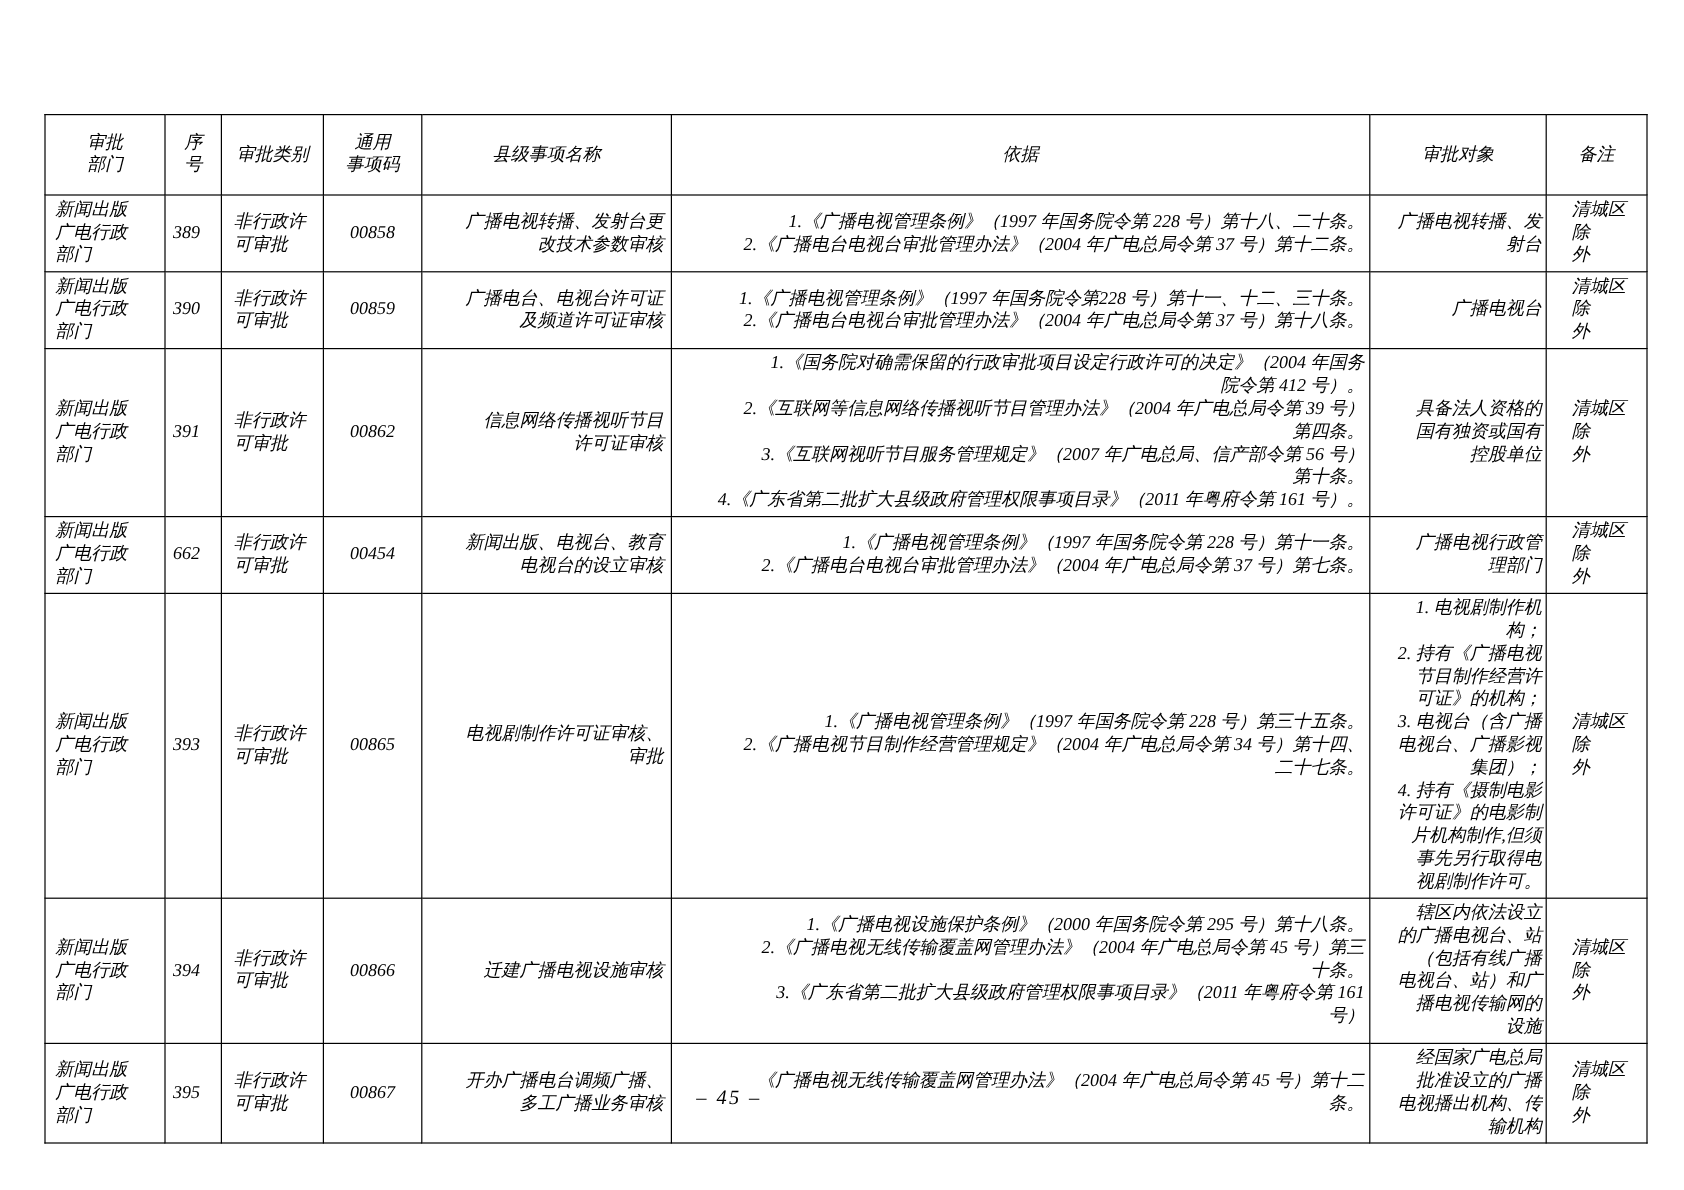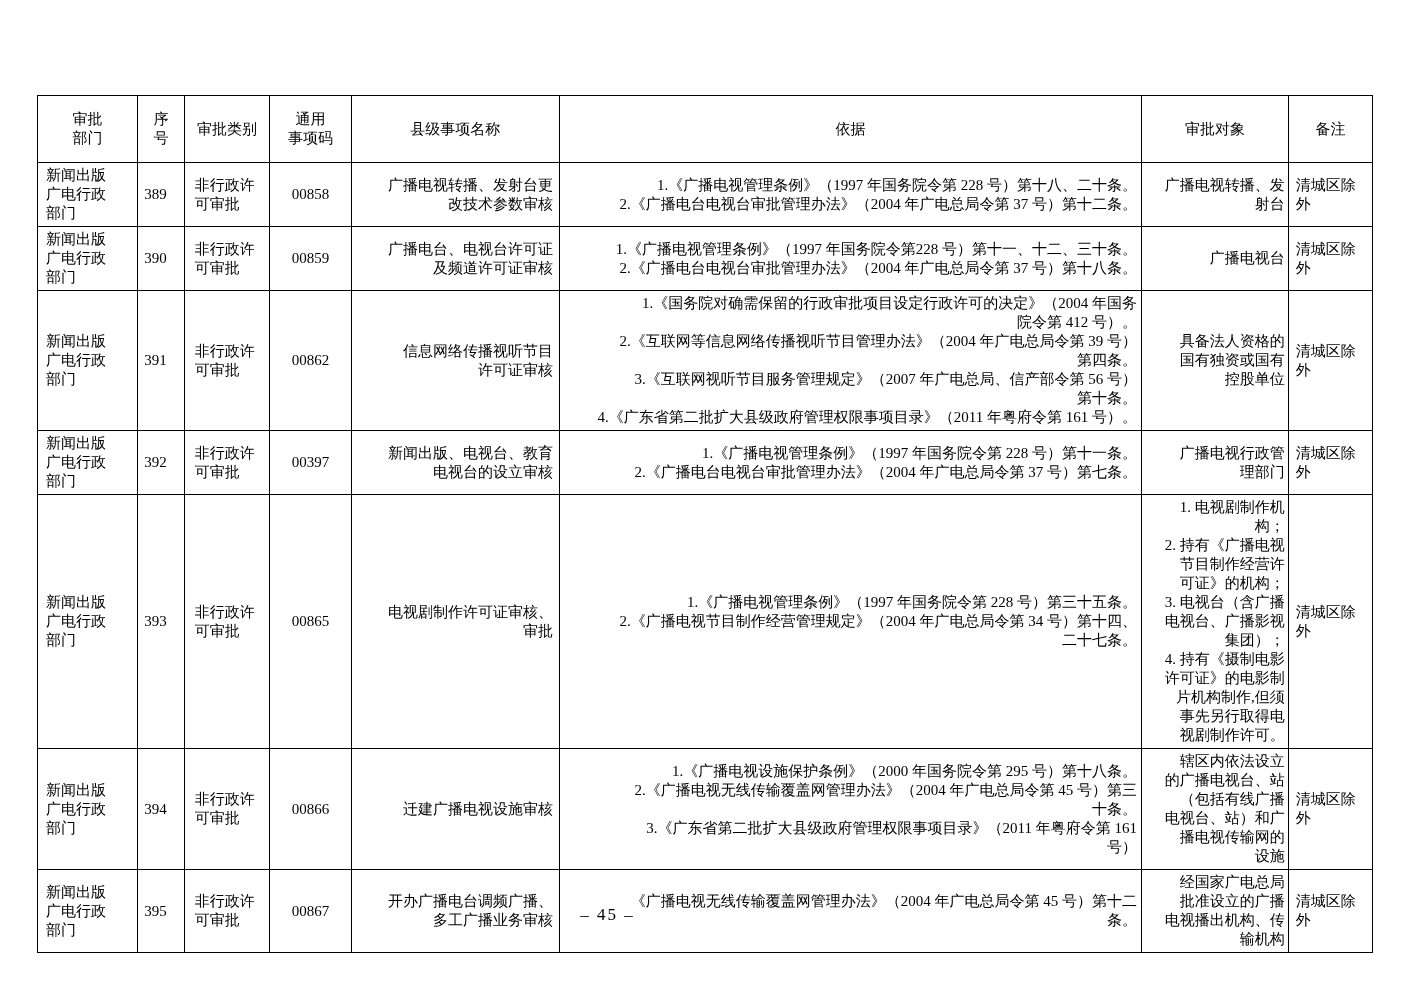--- a/index.html
+++ b/index.html
@@ -9,20 +9,21 @@
     background: #ffffff;
     font-family: "Liberation Serif", "DejaVu Serif", serif;
     color: #000;
   }
   .page {
     position: relative;
     width: 1403px;
     height: 992px;
     background: #ffffff;
     overflow: hidden;
+    font-style: italic;
   }
   table.approval-table {
     position: absolute;
     left: 37px;
     top: 95px;
     width: 1336px;
     border-collapse: collapse;
     table-layout: fixed;
   }
   .approval-table th,
@@ -40,21 +41,21 @@
     text-align: center;
     padding: 3px 2px;
   }
   td.c-dept   { text-align: left; padding-left: 8px; }
   td.c-serial { text-align: left; }
   td.c-cat    { text-align: left; padding-left: 10px; margin-left: 20px; }
   td.c-code   { text-align: center; margin-top: 30px; }
   td.c-item   { text-align: right; padding-left: 9px; }
   td.c-basis  { text-align: right; padding-left: 7px; padding-right: 4px; }
   td.c-target { text-align: right; padding-left: 7px; padding-right: 3px; }
-  td.c-remark { text-align: left; padding-left: 7px; }
+  td.c-remark { text-align: left; padding-left: 21px; }
   .page-number {
     position: absolute;
     top: 905px;
     left: 0;
     width: 1215px;
     text-align: center;
     font-size: 17px;
     letter-spacing: 2px;
   }
 </style>
@@ -143,24 +144,24 @@
         <td class="c-target">具备法人资格的
 国有独资或国有
 控股单位</td>
         <td class="c-remark">清城区除
 外</td>
       </tr>
       <tr style="height:55px;">
         <td class="c-dept">新闻出版
 广电行政
 部门</td>
-        <td class="c-serial">392</td>
-        <td class="c-cat">非行政许
-可审批</td>
-        <td class="c-code">00397</td>
+        <td class="c-serial">662</td>
+        <td class="c-cat">非行政许
+可审批</td>
+        <td class="c-code">00454</td>
         <td class="c-item">新闻出版、电视台、教育
 电视台的设立审核</td>
         <td class="c-basis">1.《广播电视管理条例》（1997 年国务院令第 228 号）第十一条。
 2.《广播电台电视台审批管理办法》（2004 年广电总局令第 37 号）第七条。</td>
         <td class="c-target">广播电视行政管
 理部门</td>
         <td class="c-remark">清城区除
 外</td>
       </tr>
       <tr style="height:240px;">

